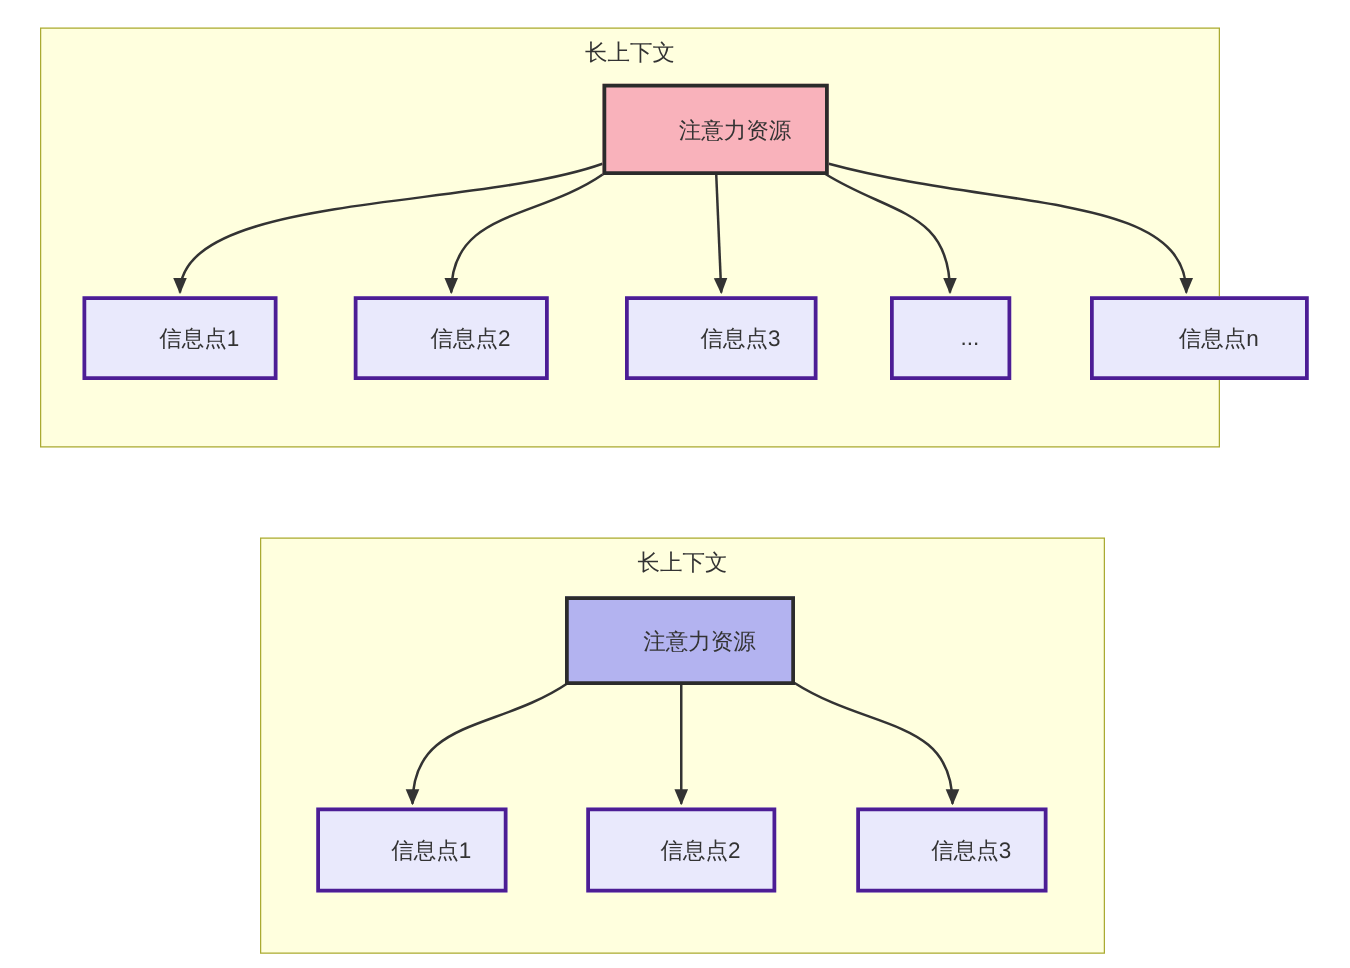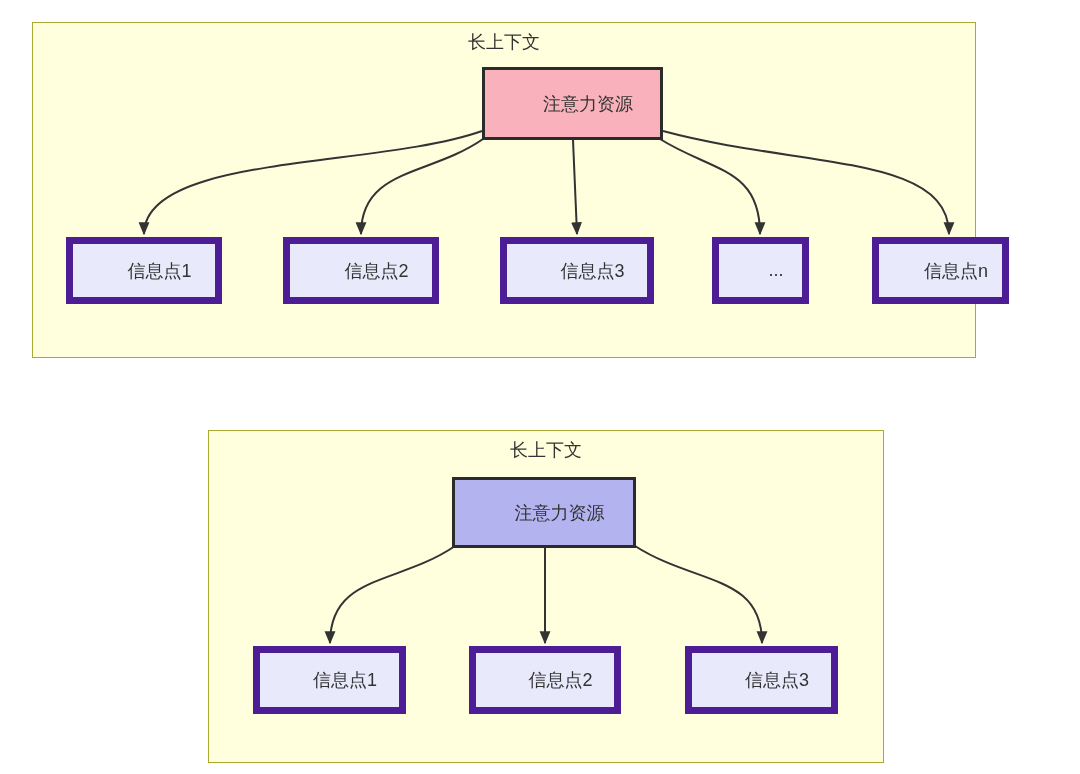--- a/index.html
+++ b/index.html
@@ -45,26 +45,26 @@
     font-size: 18px;
     font-weight: 500;
     color: #333333;
     text-align: center;
     z-index: 2;
     padding-left: 31px;
   }
   .attention { border: 3px solid #2b2b2b; }
   .attn-long  { left: 482px; top: 67px;  width: 181px; height: 73px; background: #f9b2bb; }
   .attn-short { left: 452px; top: 477px; width: 184px; height: 71px; background: #b3b3f0; }
-  .info { background: #e9e9fc; border: 7px solid #4c1d95; }
+  .info { background: #e9e9fc; border: 3px solid #4c1d95; }
   .l1 { left: 66px;  top: 237px; width: 156px; height: 67px; }
   .l2 { left: 283px; top: 237px; width: 156px; height: 67px; }
   .l3 { left: 500px; top: 237px; width: 154px; height: 67px; }
   .l4 { left: 712px; top: 237px; width: 97px;  height: 67px; }
-  .l5 { left: 872px; top: 237px; width: 137px; height: 67px; }
+  .l5 { left: 872px; top: 237px; width: 175px; height: 67px; }
   .s1 { left: 253px; top: 646px; width: 153px; height: 68px; }
   .s2 { left: 469px; top: 646px; width: 152px; height: 68px; }
   .s3 { left: 685px; top: 646px; width: 153px; height: 68px; }
 </style>
 </head>
 <body>
 
 <div id="canvas">
 
   <section class="subgraph subgraph-long">

